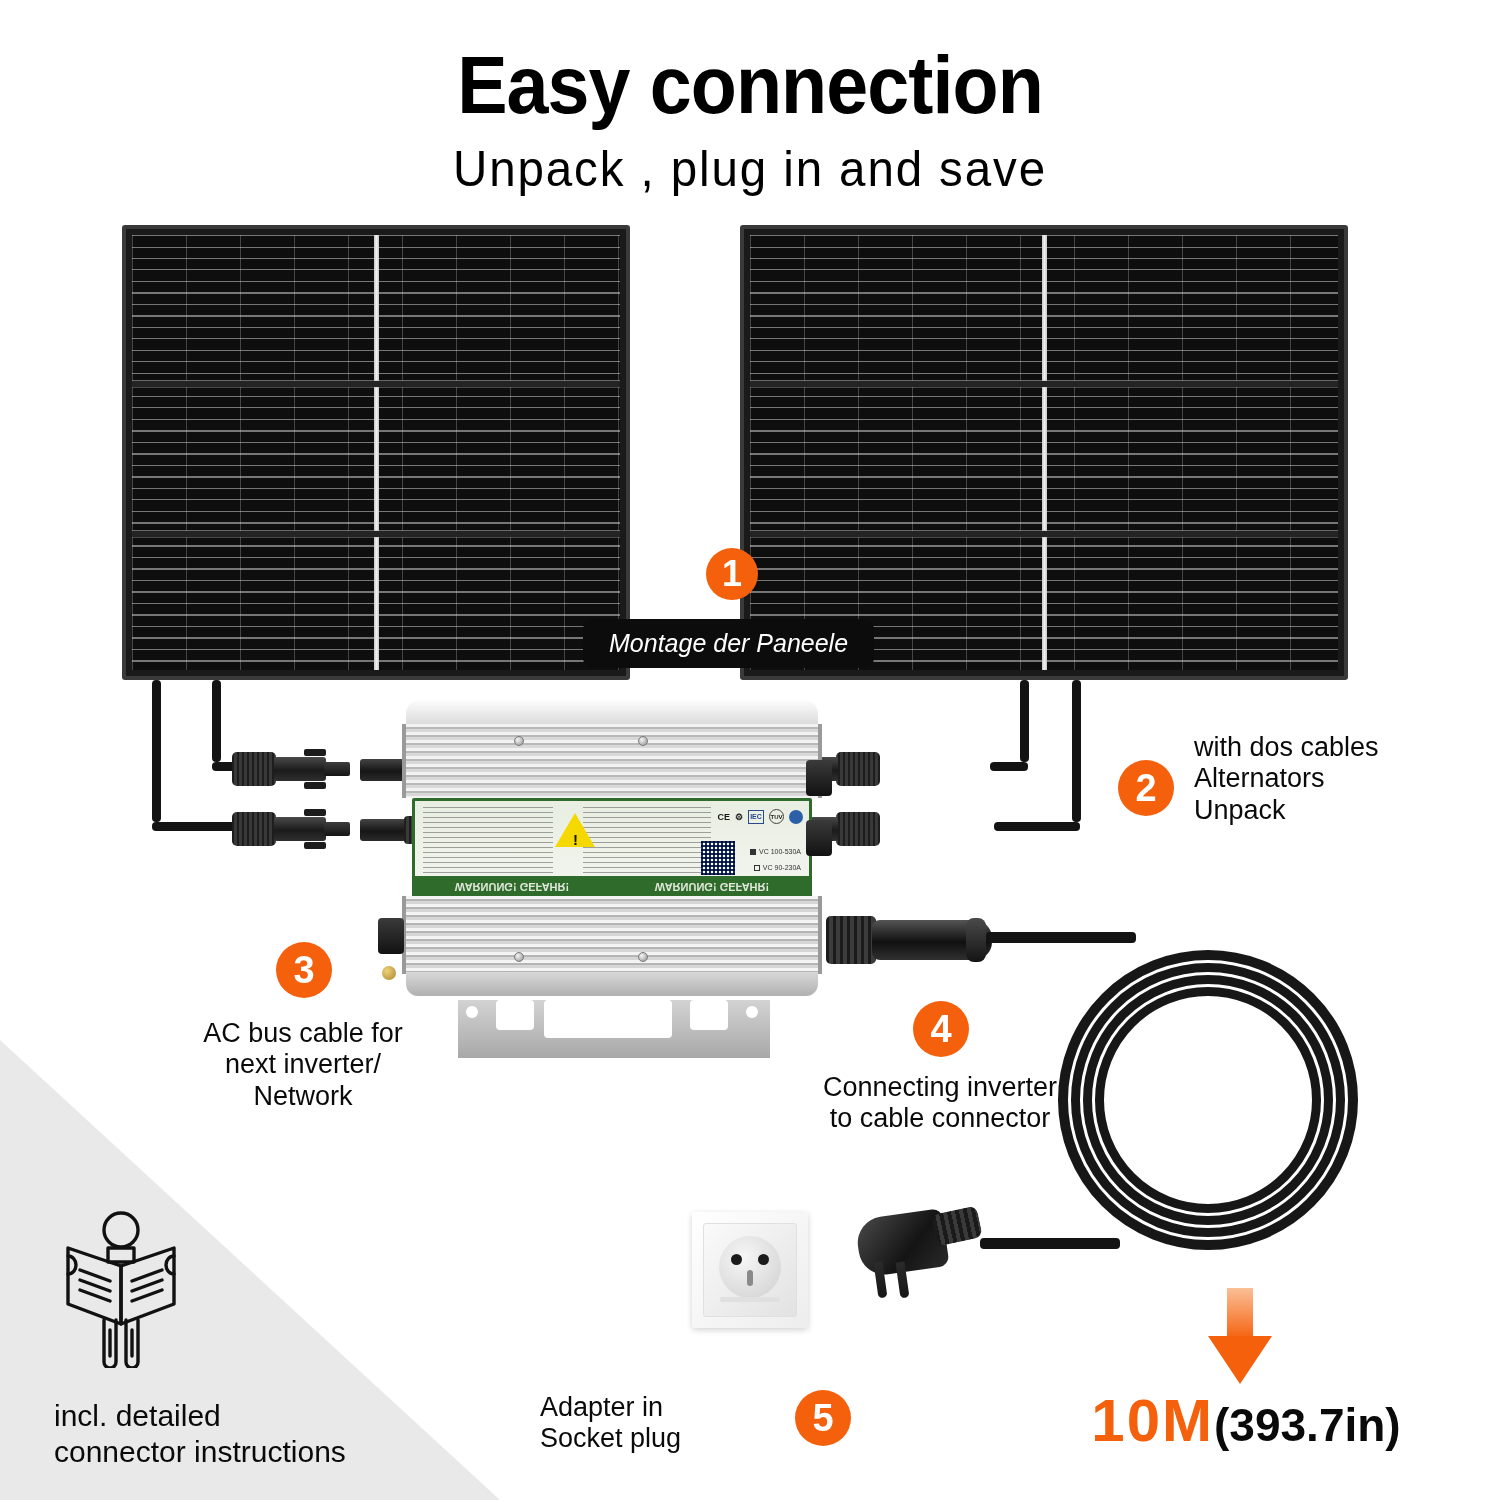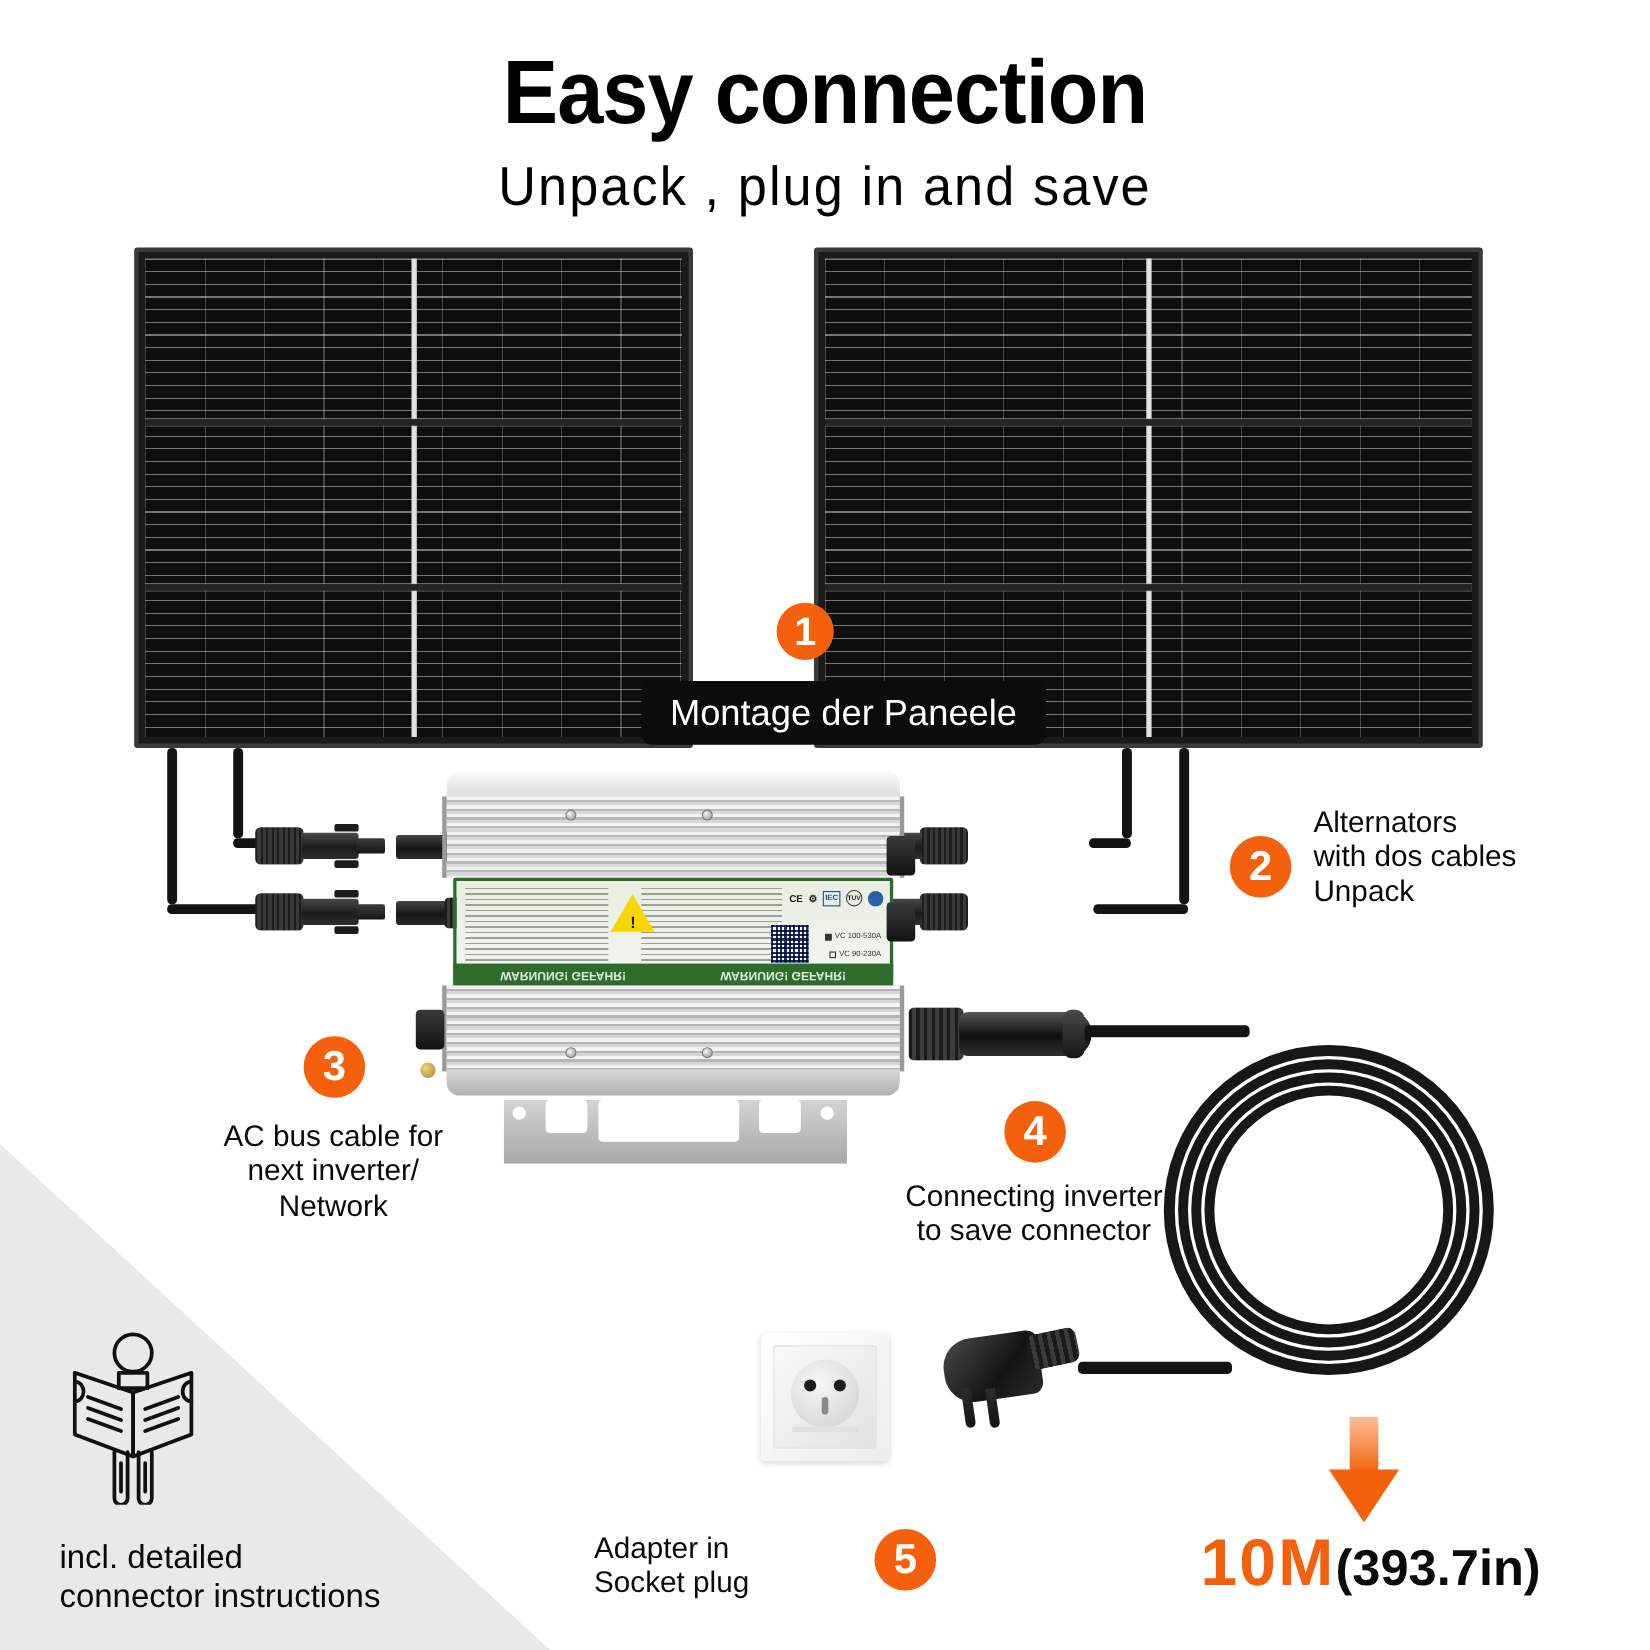--- a/index.html
+++ b/index.html
@@ -301,24 +301,25 @@
     font-family: "Liberation Sans", sans-serif;
     z-index: 40;
   }
   .badge.sz1 { width: 52px; height: 52px; font-size: 36px; }
   .badge.sz2 { width: 56px; height: 56px; font-size: 38px; }
 
   .pill {
     position: absolute;
     background: #0c0c0c; color: #fff;
     border-radius: 10px;
-    font-size: 33px;
+    font-size: 25px;
     padding: 10px 26px;
     z-index: 41;
     white-space: nowrap;
+    font-style: italic;
   }
 
   .caption {
     position: absolute;
     font-size: 27px; color: #0a0a0a; line-height: 1.16;
     font-family: "Liberation Sans", sans-serif;
     z-index: 30;
   }
   .caption.c { text-align: center; }
   .caption.r { text-align: left; }
@@ -528,36 +529,36 @@
     <div class="plug-neck"></div>
     <div class="plug-prong" style="left:18px; top:54px;"></div>
     <div class="plug-prong" style="left:40px; top:54px;"></div>
   </div>
 
   <div class="badge sz1" style="left:706px; top:548px;">1</div>
   <div class="pill" style="left:583px; top:619px;">Montage der Paneele</div>
 
   <div class="badge sz2" style="left:1118px; top:760px;">2</div>
   <div class="caption l" style="left:1194px; top:732px; width:290px;">
+    <div>with dos cables</div>
     <div>Alternators</div>
-    <div>with dos cables</div>
     <div>Unpack</div>
   </div>
 
   <div class="badge sz2" style="left:276px; top:942px;">3</div>
   <div class="caption c" style="left:168px; top:1018px; width:270px;">
     <div>AC bus cable for</div>
     <div>next inverter/</div>
     <div>Network</div>
   </div>
 
   <div class="badge sz2" style="left:913px; top:1001px;">4</div>
   <div class="caption c" style="left:805px; top:1072px; width:270px;">
     <div>Connecting inverter</div>
-    <div>to save connector</div>
+    <div>to cable connector</div>
   </div>
 
   <div class="badge sz2" style="left:795px; top:1390px;">5</div>
   <div class="caption r" style="left:540px; top:1392px; width:240px;">
     <div>Adapter in</div>
     <div>Socket plug</div>
   </div>
 
   <div class="arrow">
     <div class="arrow-shaft"></div>

